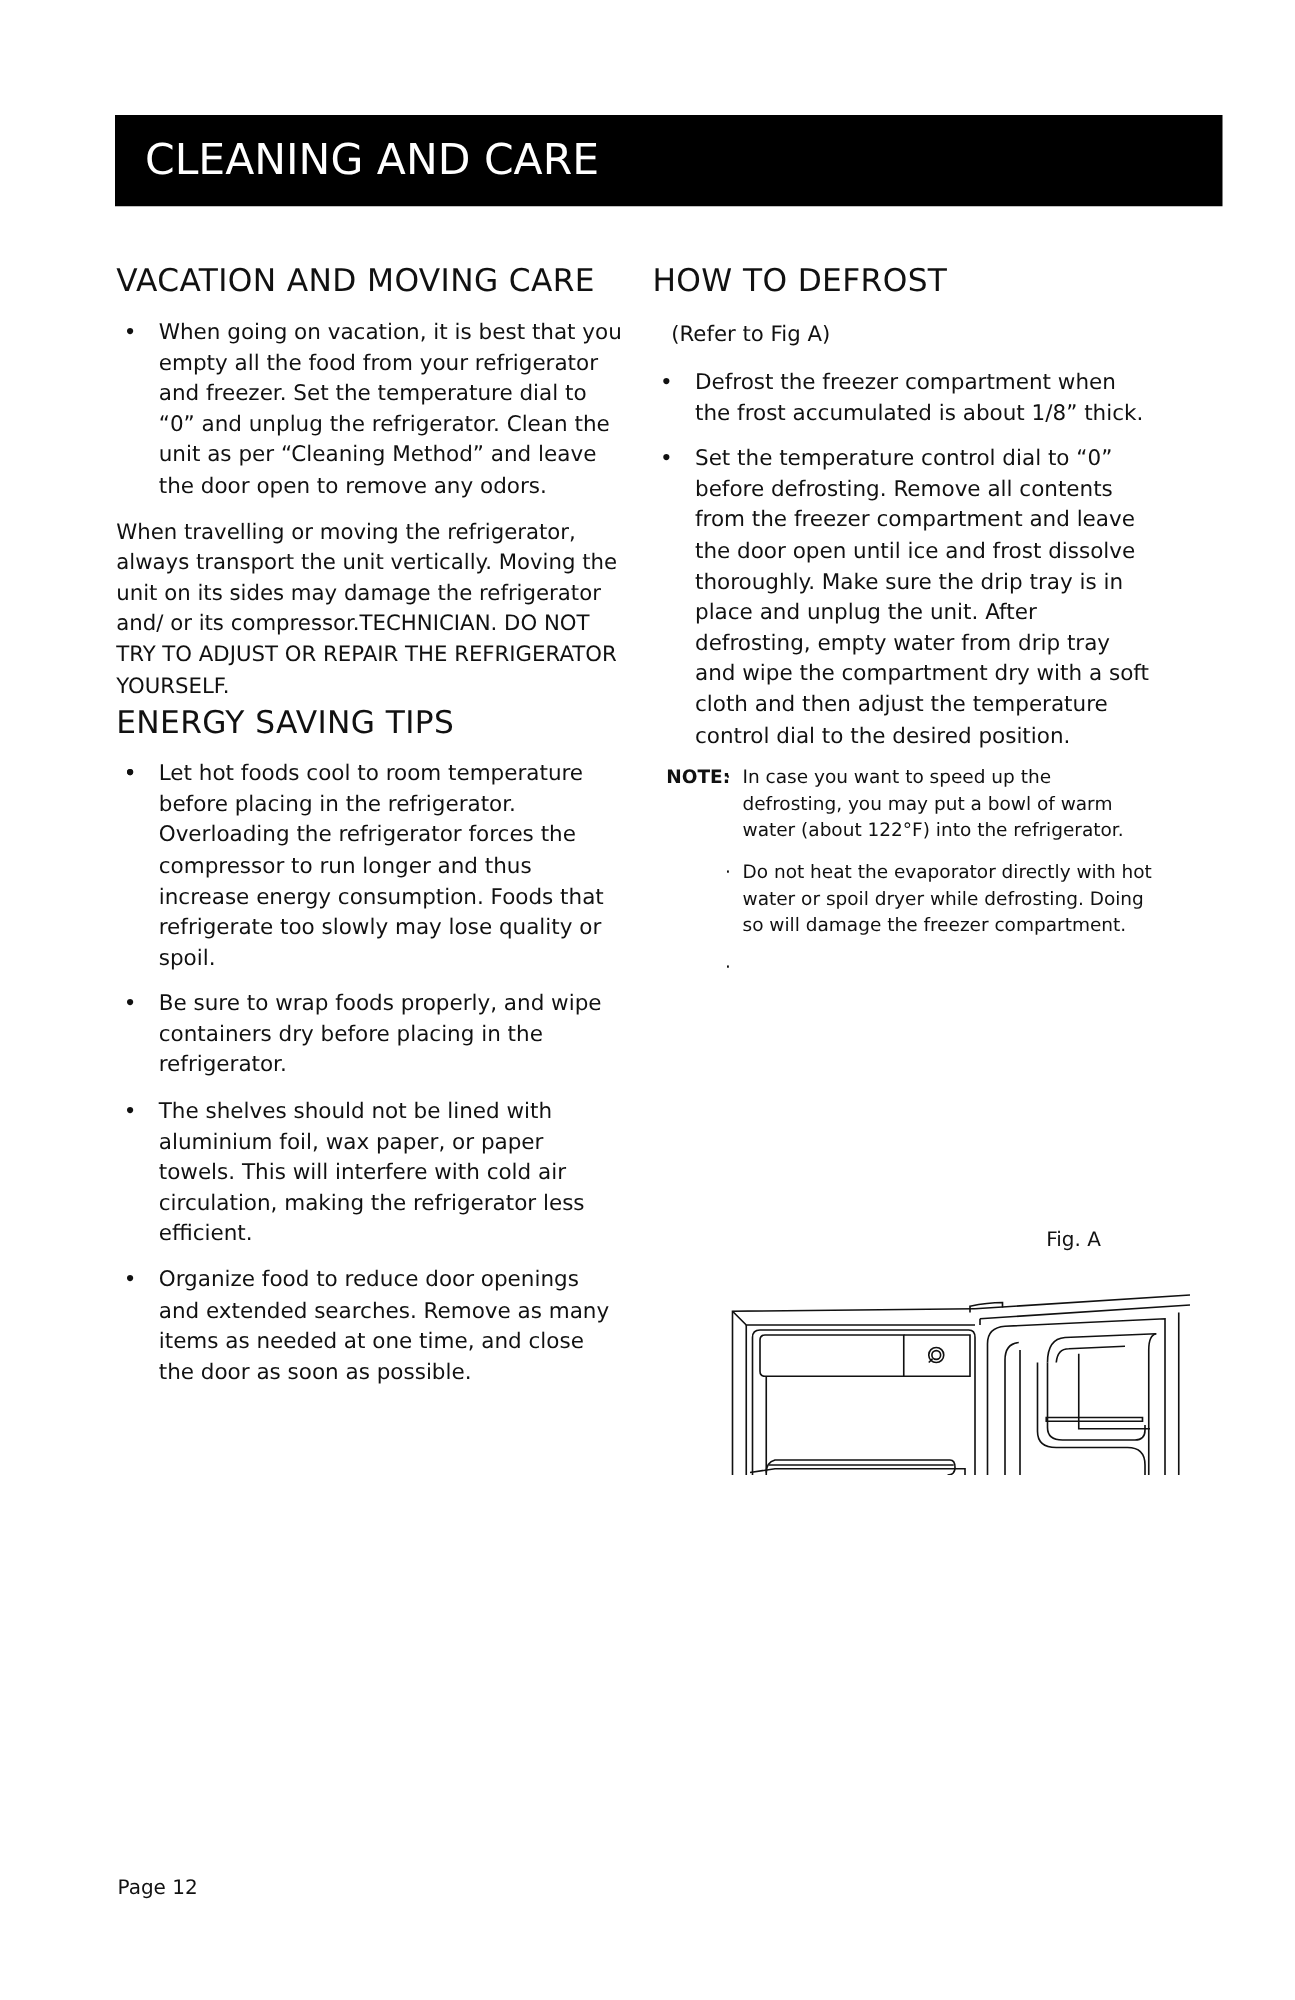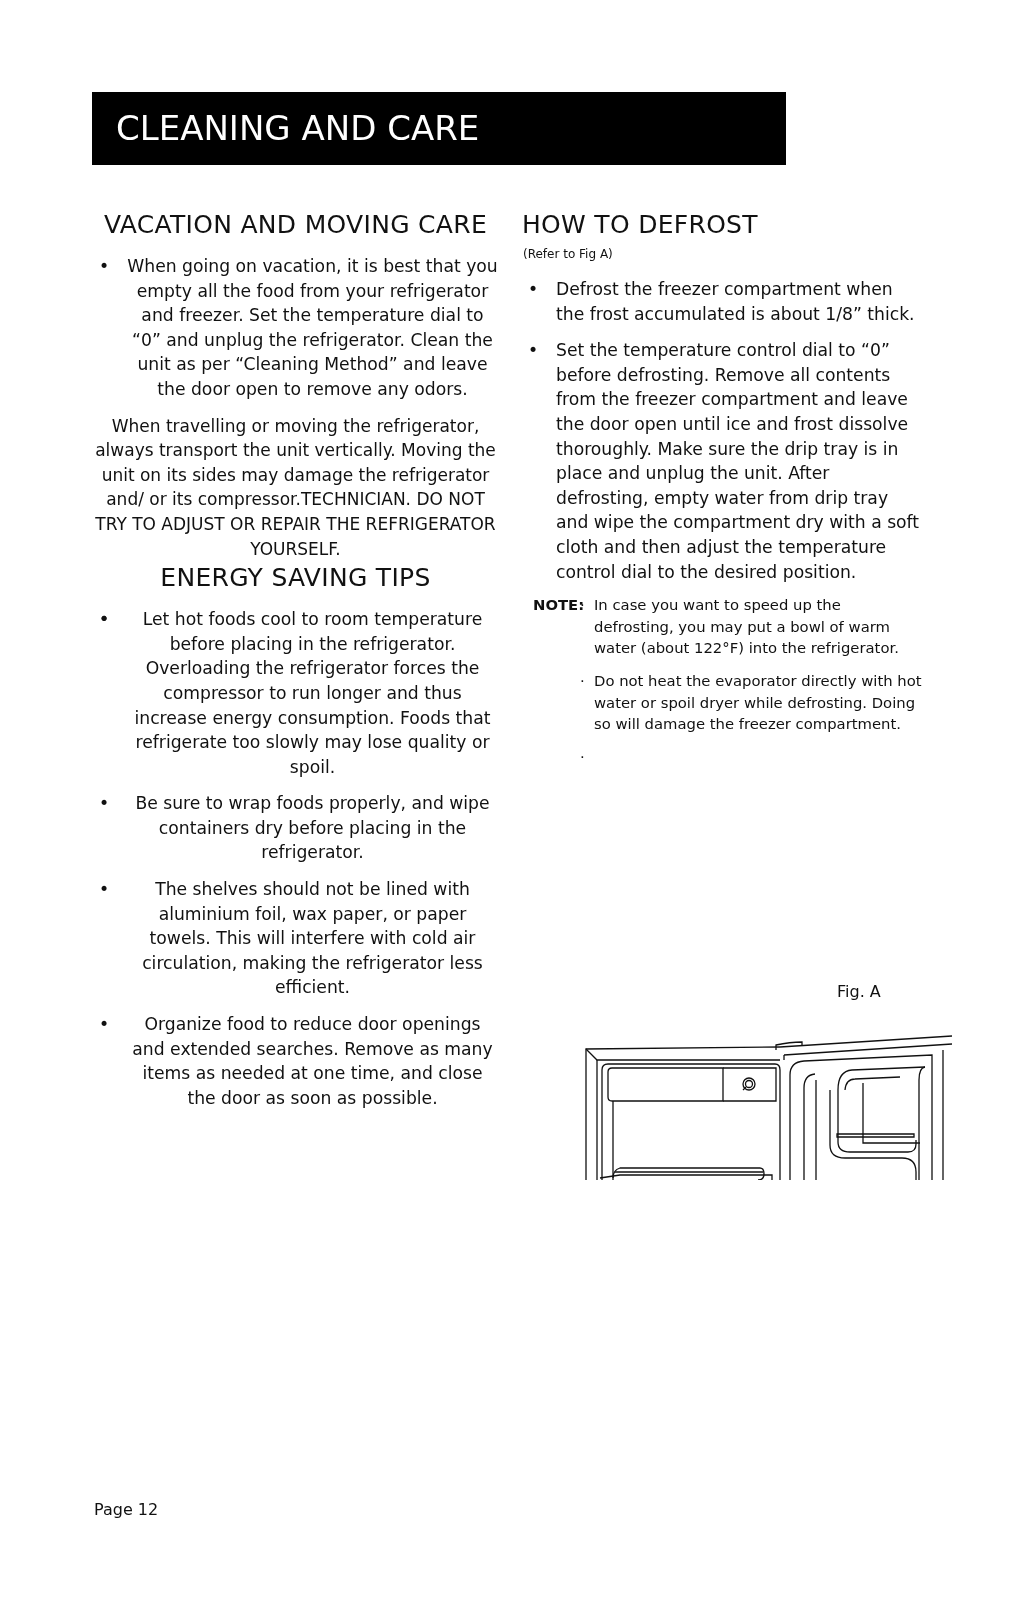--- a/index.html
+++ b/index.html
@@ -1,25 +1,25 @@
 <!DOCTYPE html>
 <html><head>
   <meta charset="utf-8">
   <style>
     html, body { margin: 0; padding: 0; background: #ffffff; }
     body { width: 1036px; height: 1600px; position: relative; overflow: hidden;
            font-family: "DejaVu Sans", sans-serif; color: #111; }
-    .banner { position: absolute; left: 92px; top: 92px; width: 658px; height: 73px; background: #000; padding-left: 36px; }
+    .banner { position: absolute; left: 92px; top: 92px; width: 886px; height: 73px; background: #000; }
     .banner-title { position: absolute; left: 24px; top: 16px; color: #fff;
                     font-family: "DejaVu Sans", sans-serif; font-size: 34px; letter-spacing: 0px; font-weight: normal; }
     .col { position: absolute; }
-    .col-left { left: 93px; top: 208px; width: 405px; text-align: center; }
+    .col-left { left: 93px; top: 208px; width: 405px; }
     .col-right { left: 522px; top: 208px; width: 400px; }
     h2 { margin: 0; font-family: "DejaVu Sans", sans-serif; font-weight: normal; font-size: 25px; line-height: 34px; letter-spacing: 0.3px; }
-    .sub { font-size: 12px; line-height: 22px; margin: 1px; }
+    .sub { font-size: 17px; line-height: 22px; margin: 15px; }
     ul.bullets { list-style: none; margin: 0; padding: 0; }
     ul.bullets li { position: relative; padding-left: 34px; font-size: 17.2px; line-height: 24.6px; margin-top: 12px; }
     ul.bullets li .dot { position: absolute; left: 6px; top: 0; }
     p.para { margin: 12px 0 0 0; font-size: 17px; line-height: 24.6px; }
     .note { position: relative; margin-top: 10px; font-size: 14.8px; line-height: 21.6px; }
     .note-label { position: absolute; left: 11px; top: 0; font-weight: bold; text-align: center; }
     .note-item { position: relative; padding-left: 72px; margin-bottom: 11px; }
     .note-item .mid { position: absolute; left: 58px; top: 0; }
     .fig-label { position: absolute; left: 837px; top: 982px; font-size: 16px; }
     .figure { position: absolute; left: 580px; top: 1030px; width: 372px; height: 150px; }

